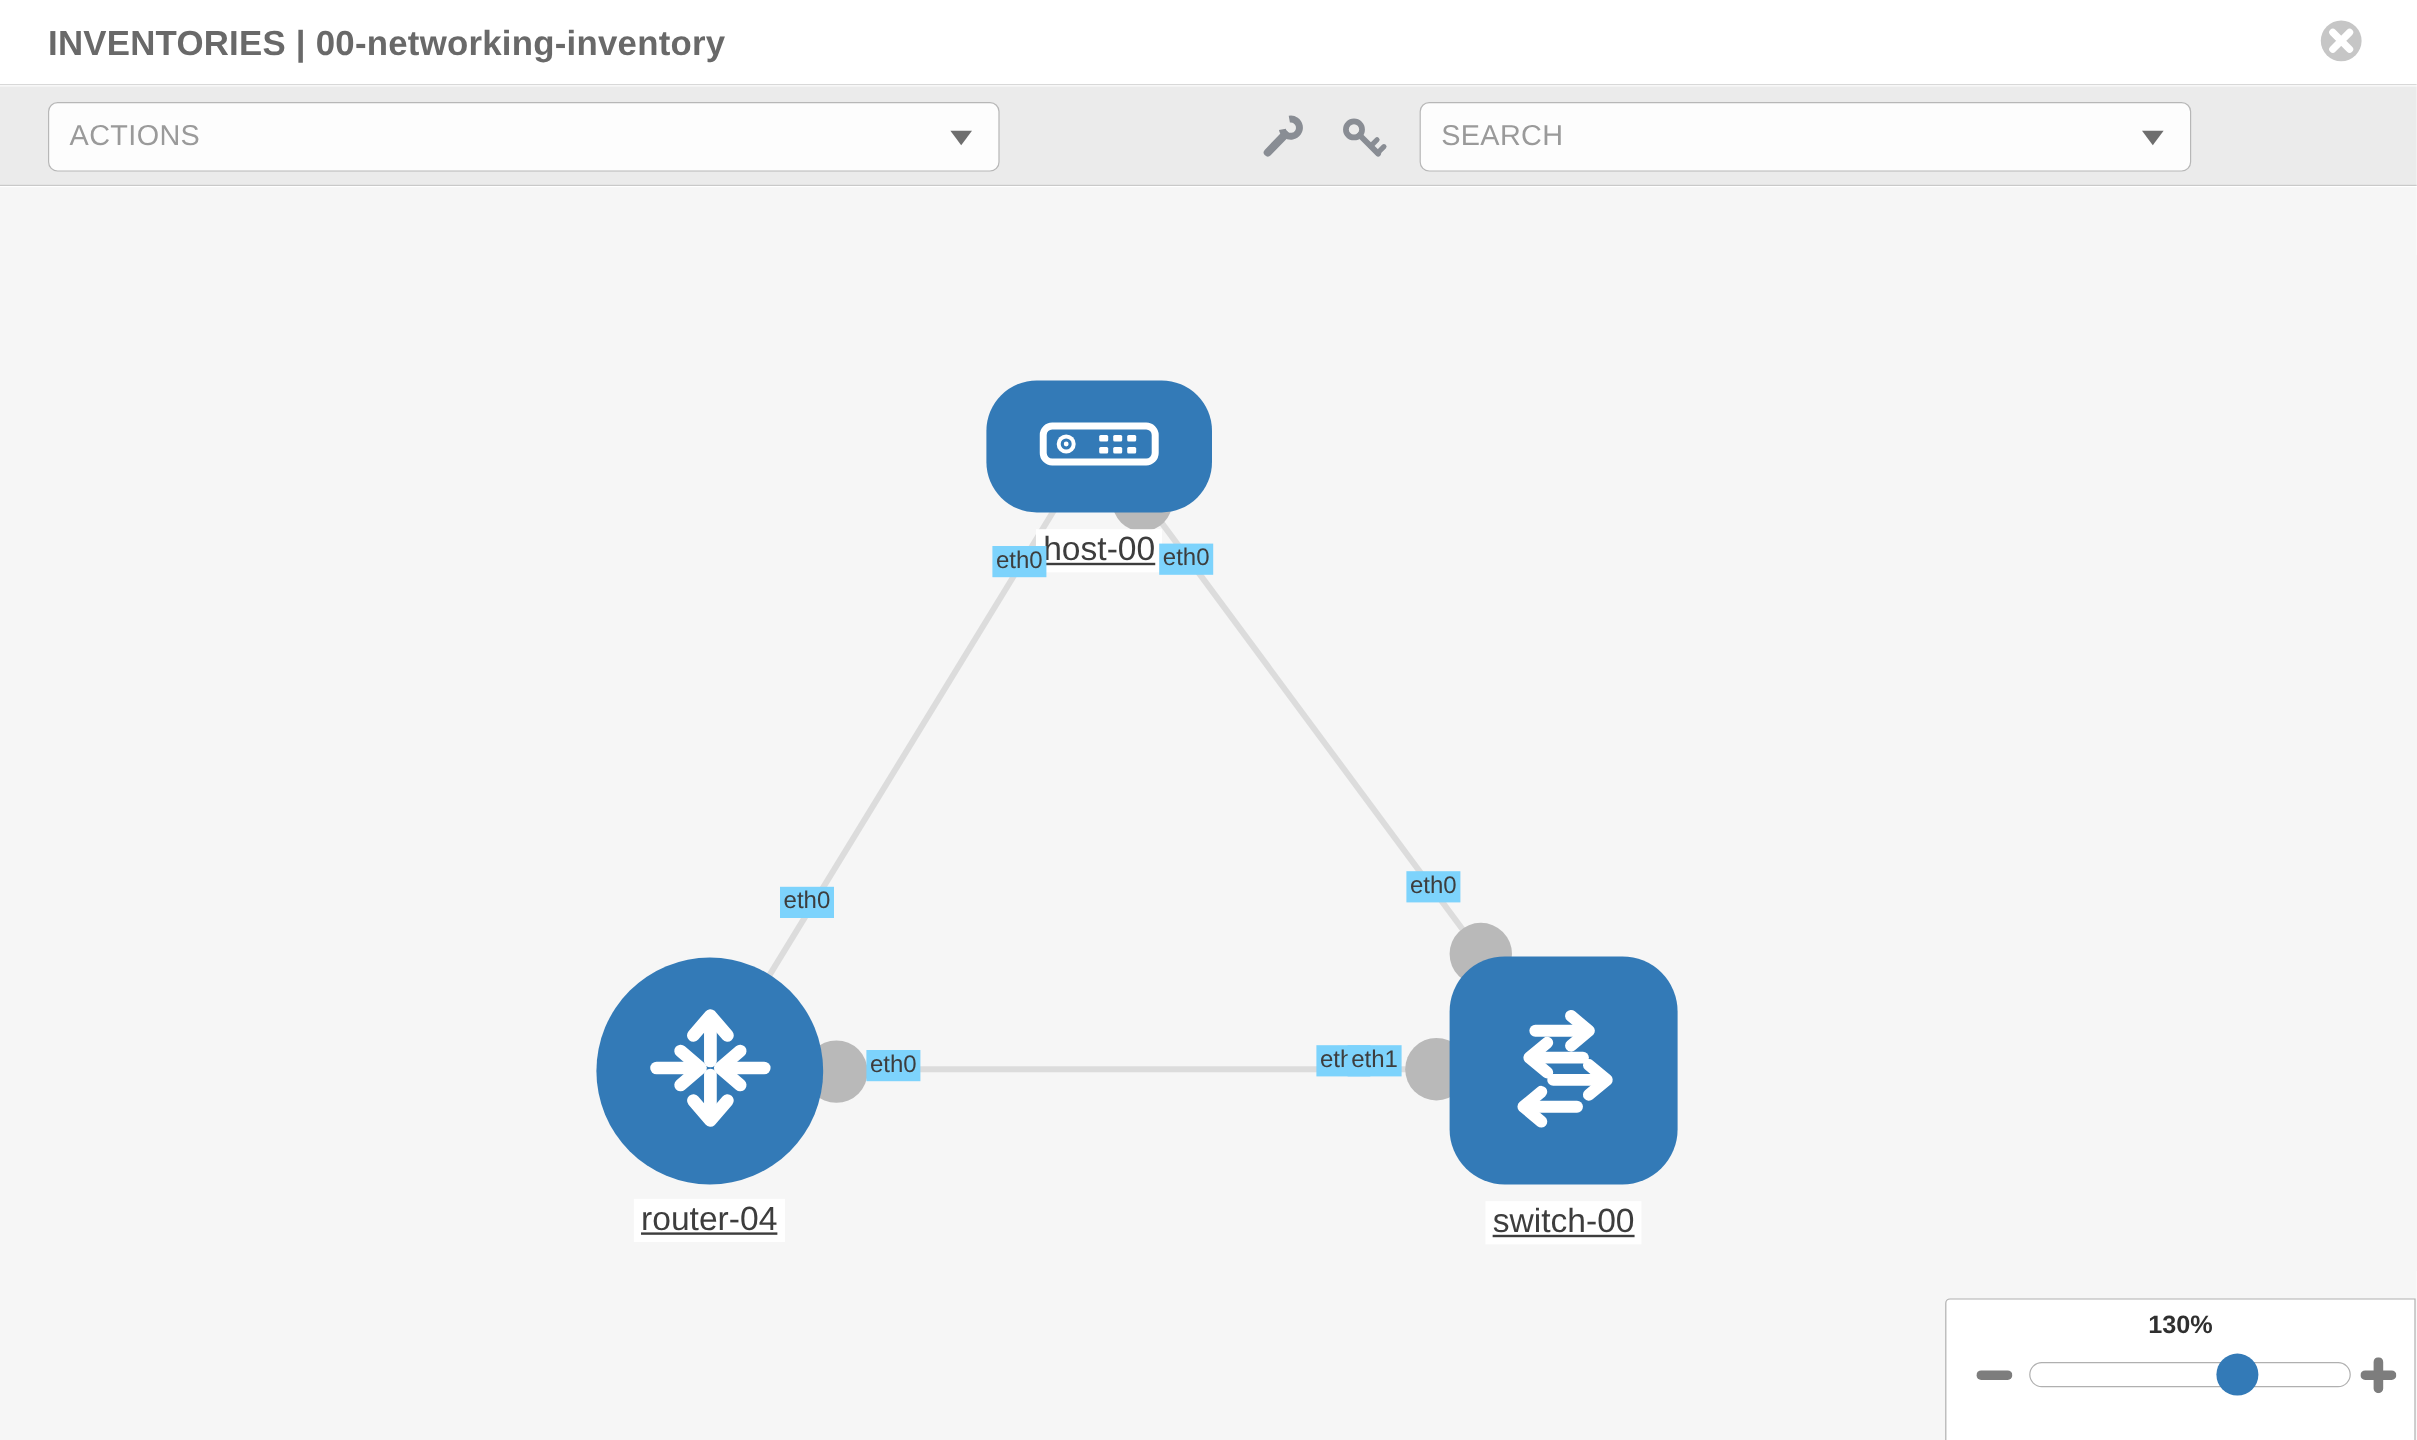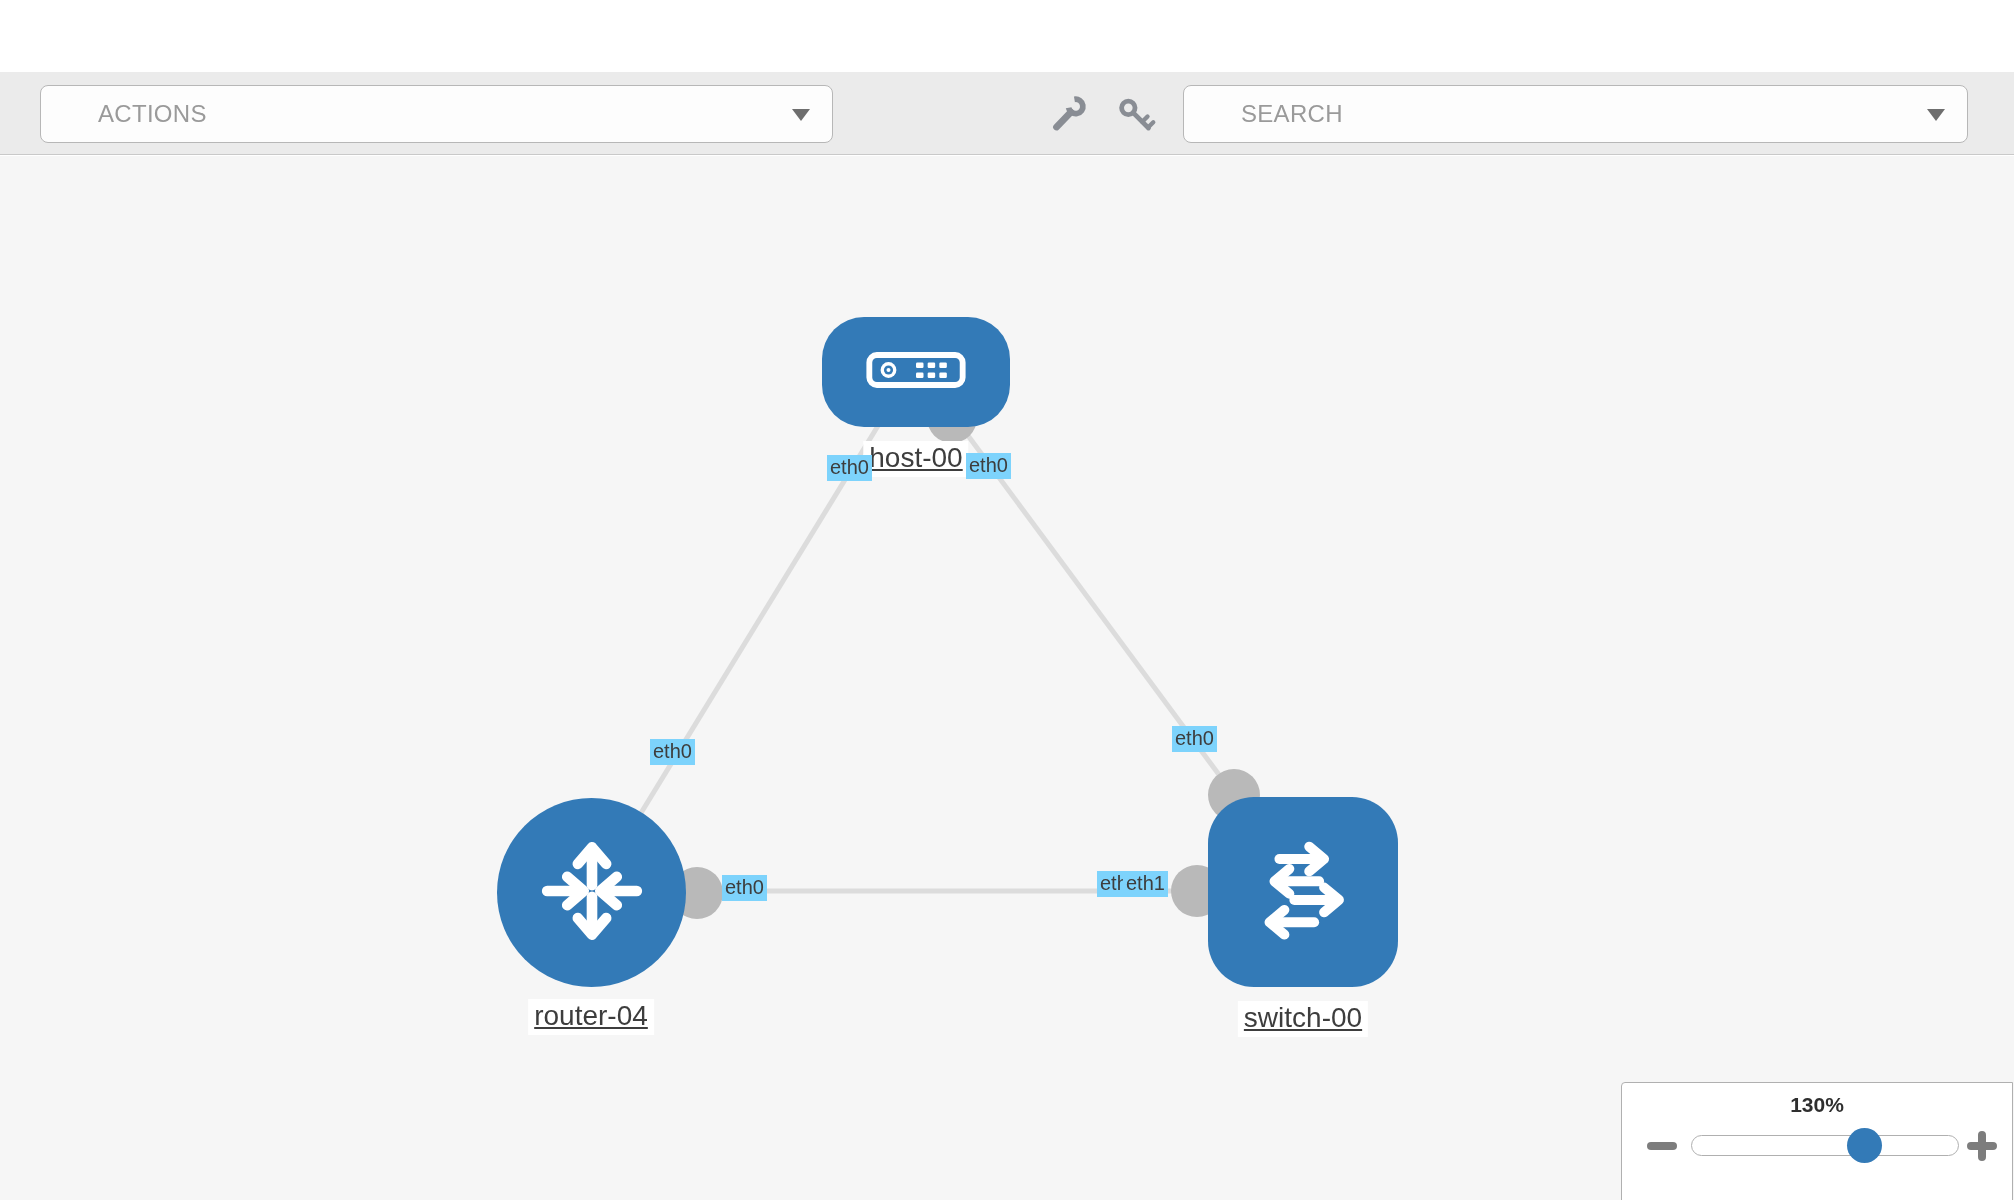--- a/index.html
+++ b/index.html
@@ -29,30 +29,30 @@
   .toolbar {
     position: absolute; left: 0; top: 72px; width: 2014px; height: 83px;
     background: #ebebeb; border-bottom: 1px solid #c9c9c9;
   }
   .select-box {
     position: absolute; top: 13px; height: 58px;
     background: #fdfdfd; border: 1px solid #b7b7b7; border-radius: 8px;
     display: flex; align-items: center; cursor: pointer;
   }
   .select-box .select-label {
-    font-size: 24px; color: #9a9a9a; padding-left: 17px; letter-spacing: 0.3px; margin-left: 40px;
+    font-size: 24px; color: #9a9a9a; padding-left: 17px; letter-spacing: 0.3px;
   }
   .caret-down {
     position: absolute; right: 22px; top: 50%; margin-top: -5px;
     width: 0; height: 0;
     border-left: 9px solid transparent; border-right: 9px solid transparent;
     border-top: 12px solid #6e6e6e;
   }
   #actions-box { left: 40px; width: 793px; }
-  #search-box  { left: 1183px; width: 785px; }
+  #search-box  { left: 1183px; width: 643px; }
   .tool-icon-btn {
     position: absolute; top: 20px; width: 48px; height: 48px;
     background: transparent; border: none; cursor: pointer; padding: 0;
   }
   #wrench-btn { left: 1044px; }
   #key-btn    { left: 1112px; }
 
   
   .canvas {
     position: absolute; left: 0; top: 156px; width: 2014px; height: 1044px;
@@ -103,20 +103,31 @@
   .slider-thumb {
     position: absolute; left: 225px; top: 45px; width: 35px; height: 35px;
     background: #337ab7; border-radius: 50%; cursor: grab;
   }
 </style>
 </head>
 <body>
 
 <div id="app">
 
+  <div class="header">
+    <div class="page-title">INVENTORIES | 00-networking-inventory</div>
+    <button class="close-btn">
+      <span>
+        <svg width="36" height="36" viewBox="0 0 36 36">
+          <circle cx="18" cy="18" r="17" fill="#c6c6c6"></circle>
+          <path d="M11 11 L25 25 M25 11 L11 25" stroke="#ffffff" stroke-width="6" stroke-linecap="round"></path>
+        </svg>
+      </span>
+    </button>
+  </div>
 
   <div class="toolbar">
     <div class="select-box" id="actions-box">
       <span class="select-label">ACTIONS</span>
       <span class="caret-down"></span>
     </div>
 
     <button class="tool-icon-btn" id="wrench-btn">
       <span>
         <svg width="48" height="48" viewBox="0 0 100 100">

